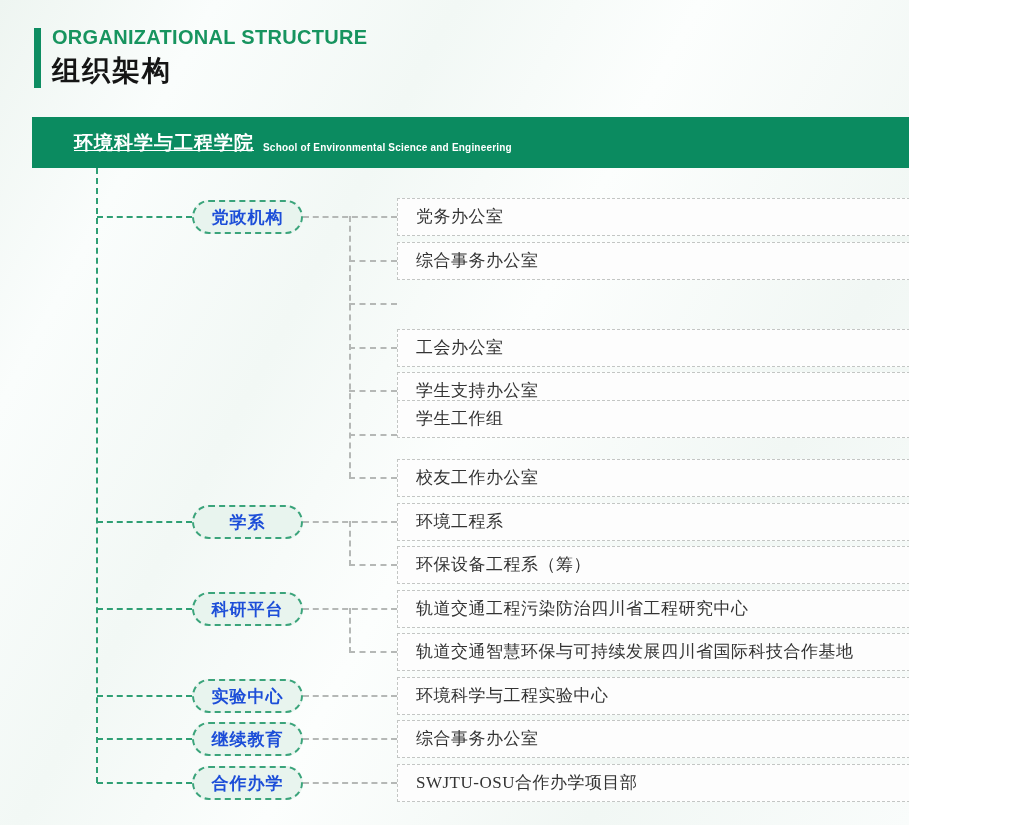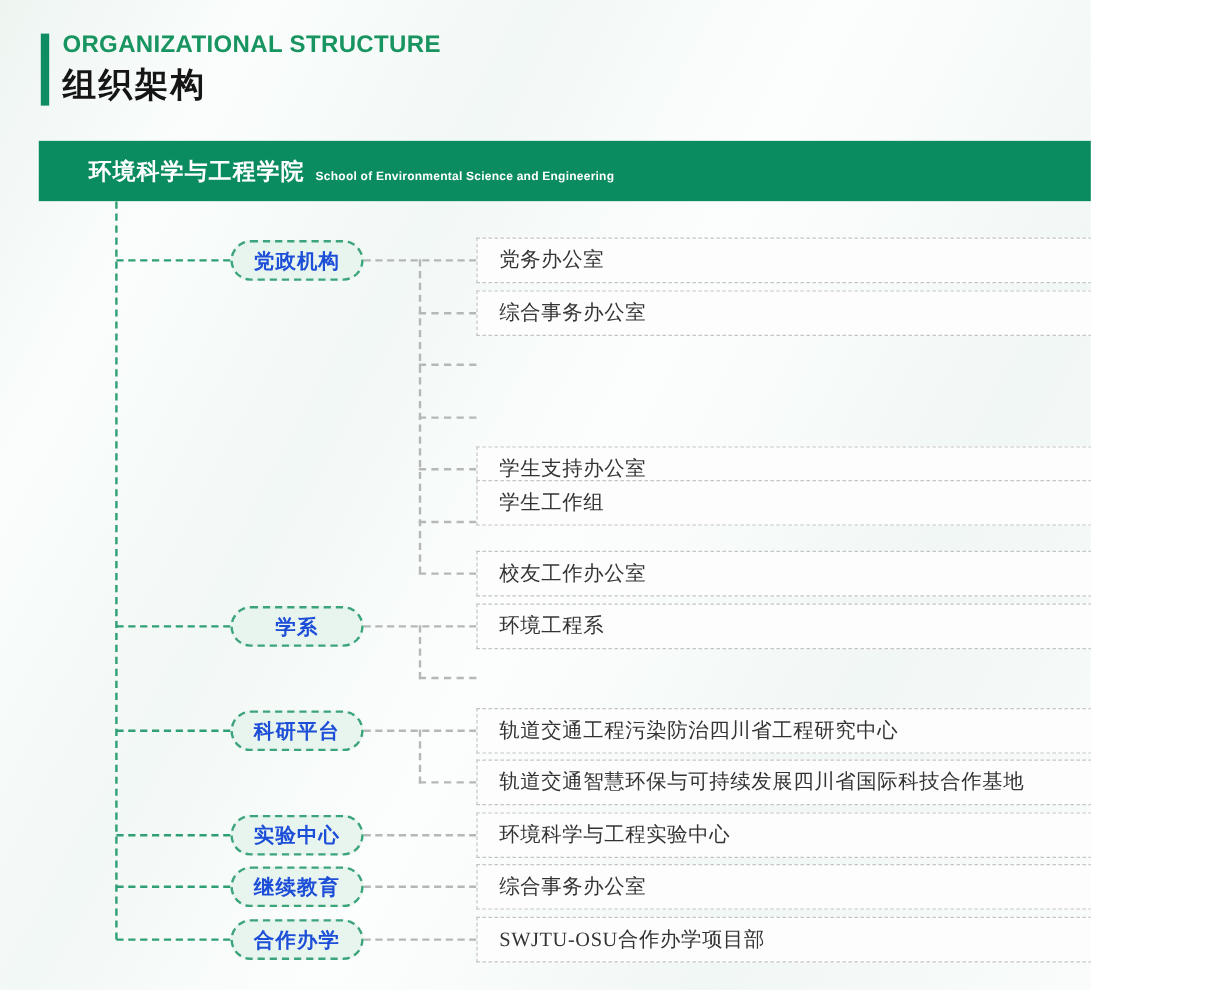--- a/index.html
+++ b/index.html
@@ -13,21 +13,21 @@
   .hdr-bar{position:absolute;left:0;top:2px;width:7px;height:60px;background:#0e8d62;}
   .hdr-en{position:absolute;left:18px;top:0;font-size:20px;font-weight:bold;color:#17945f;letter-spacing:.3px;white-space:nowrap;}
   .hdr-zh{position:absolute;left:18px;top:26px;font-size:28px;font-weight:bold;color:#151515;letter-spacing:2px;white-space:nowrap;}
   
   .banner{
     position:absolute;left:32px;top:117px;width:923px;height:51px;
     background:#0b8b60;
     clip-path:polygon(0 0,calc(100% - 18px) 0,100% 18px,100% 100%,0 100%);
     display:flex;align-items:baseline;color:#fff;
   }
-  .banner-zh{margin-left:42px;font-size:19px;font-weight:bold;letter-spacing:1px;align-self:center;}
+  .banner-zh{margin-left:42px;font-size:19px;font-weight:bold;letter-spacing:1px;align-self:center;text-decoration:underline;}
   .banner-en{font-size:10px;font-weight:bold;margin-left:9px;align-self:center;margin-top:9px;letter-spacing:.2px;}
   
   .vgreen{position:absolute;width:0;border-left:2px dashed #2f9f74;}
   .hgreen{position:absolute;height:0;border-top:2px dashed #2f9f74;}
   .vgray{position:absolute;width:0;border-left:2px dashed #b5b8b6;}
   .hgray{position:absolute;height:0;border-top:2px dashed #b5b8b6;}
   
   .pill{
     position:absolute;left:192px;width:111px;height:34px;box-sizing:border-box;
     border:2px dashed #3ba47b;border-radius:18px;background:#e8f4ee;
@@ -89,23 +89,25 @@
 
   <div class="pill" style="top:200px;">党政机构</div>
   <div class="pill" style="top:505px;">学系</div>
   <div class="pill" style="top:592px;">科研平台</div>
   <div class="pill" style="top:679px;">实验中心</div>
   <div class="pill" style="top:722px;">继续教育</div>
   <div class="pill" style="top:766px;">合作办学</div>
 
   <div class="box" style="top:198px;">党务办公室</div>
   <div class="box" style="top:242px;">综合事务办公室</div>
+  <div class="box" style="top:329px;">工会办公室</div>
   <div class="box" style="top:372px;">学生支持办公室</div>
   <div class="box" style="top:400px;">学生工作组</div>
   <div class="box" style="top:459px;">校友工作办公室</div>
   <div class="box" style="top:503px;">环境工程系</div>
+  <div class="box" style="top:546px;">环保设备工程系（筹）</div>
   <div class="box" style="top:590px;">轨道交通工程污染防治四川省工程研究中心</div>
   <div class="box" style="top:633px;">轨道交通智慧环保与可持续发展四川省国际科技合作基地</div>
   <div class="box" style="top:677px;">环境科学与工程实验中心</div>
   <div class="box" style="top:720px;">综合事务办公室</div>
   <div class="box" style="top:764px;">SWJTU-OSU合作办学项目部</div>
 
 </div>
 
 </body></html>

